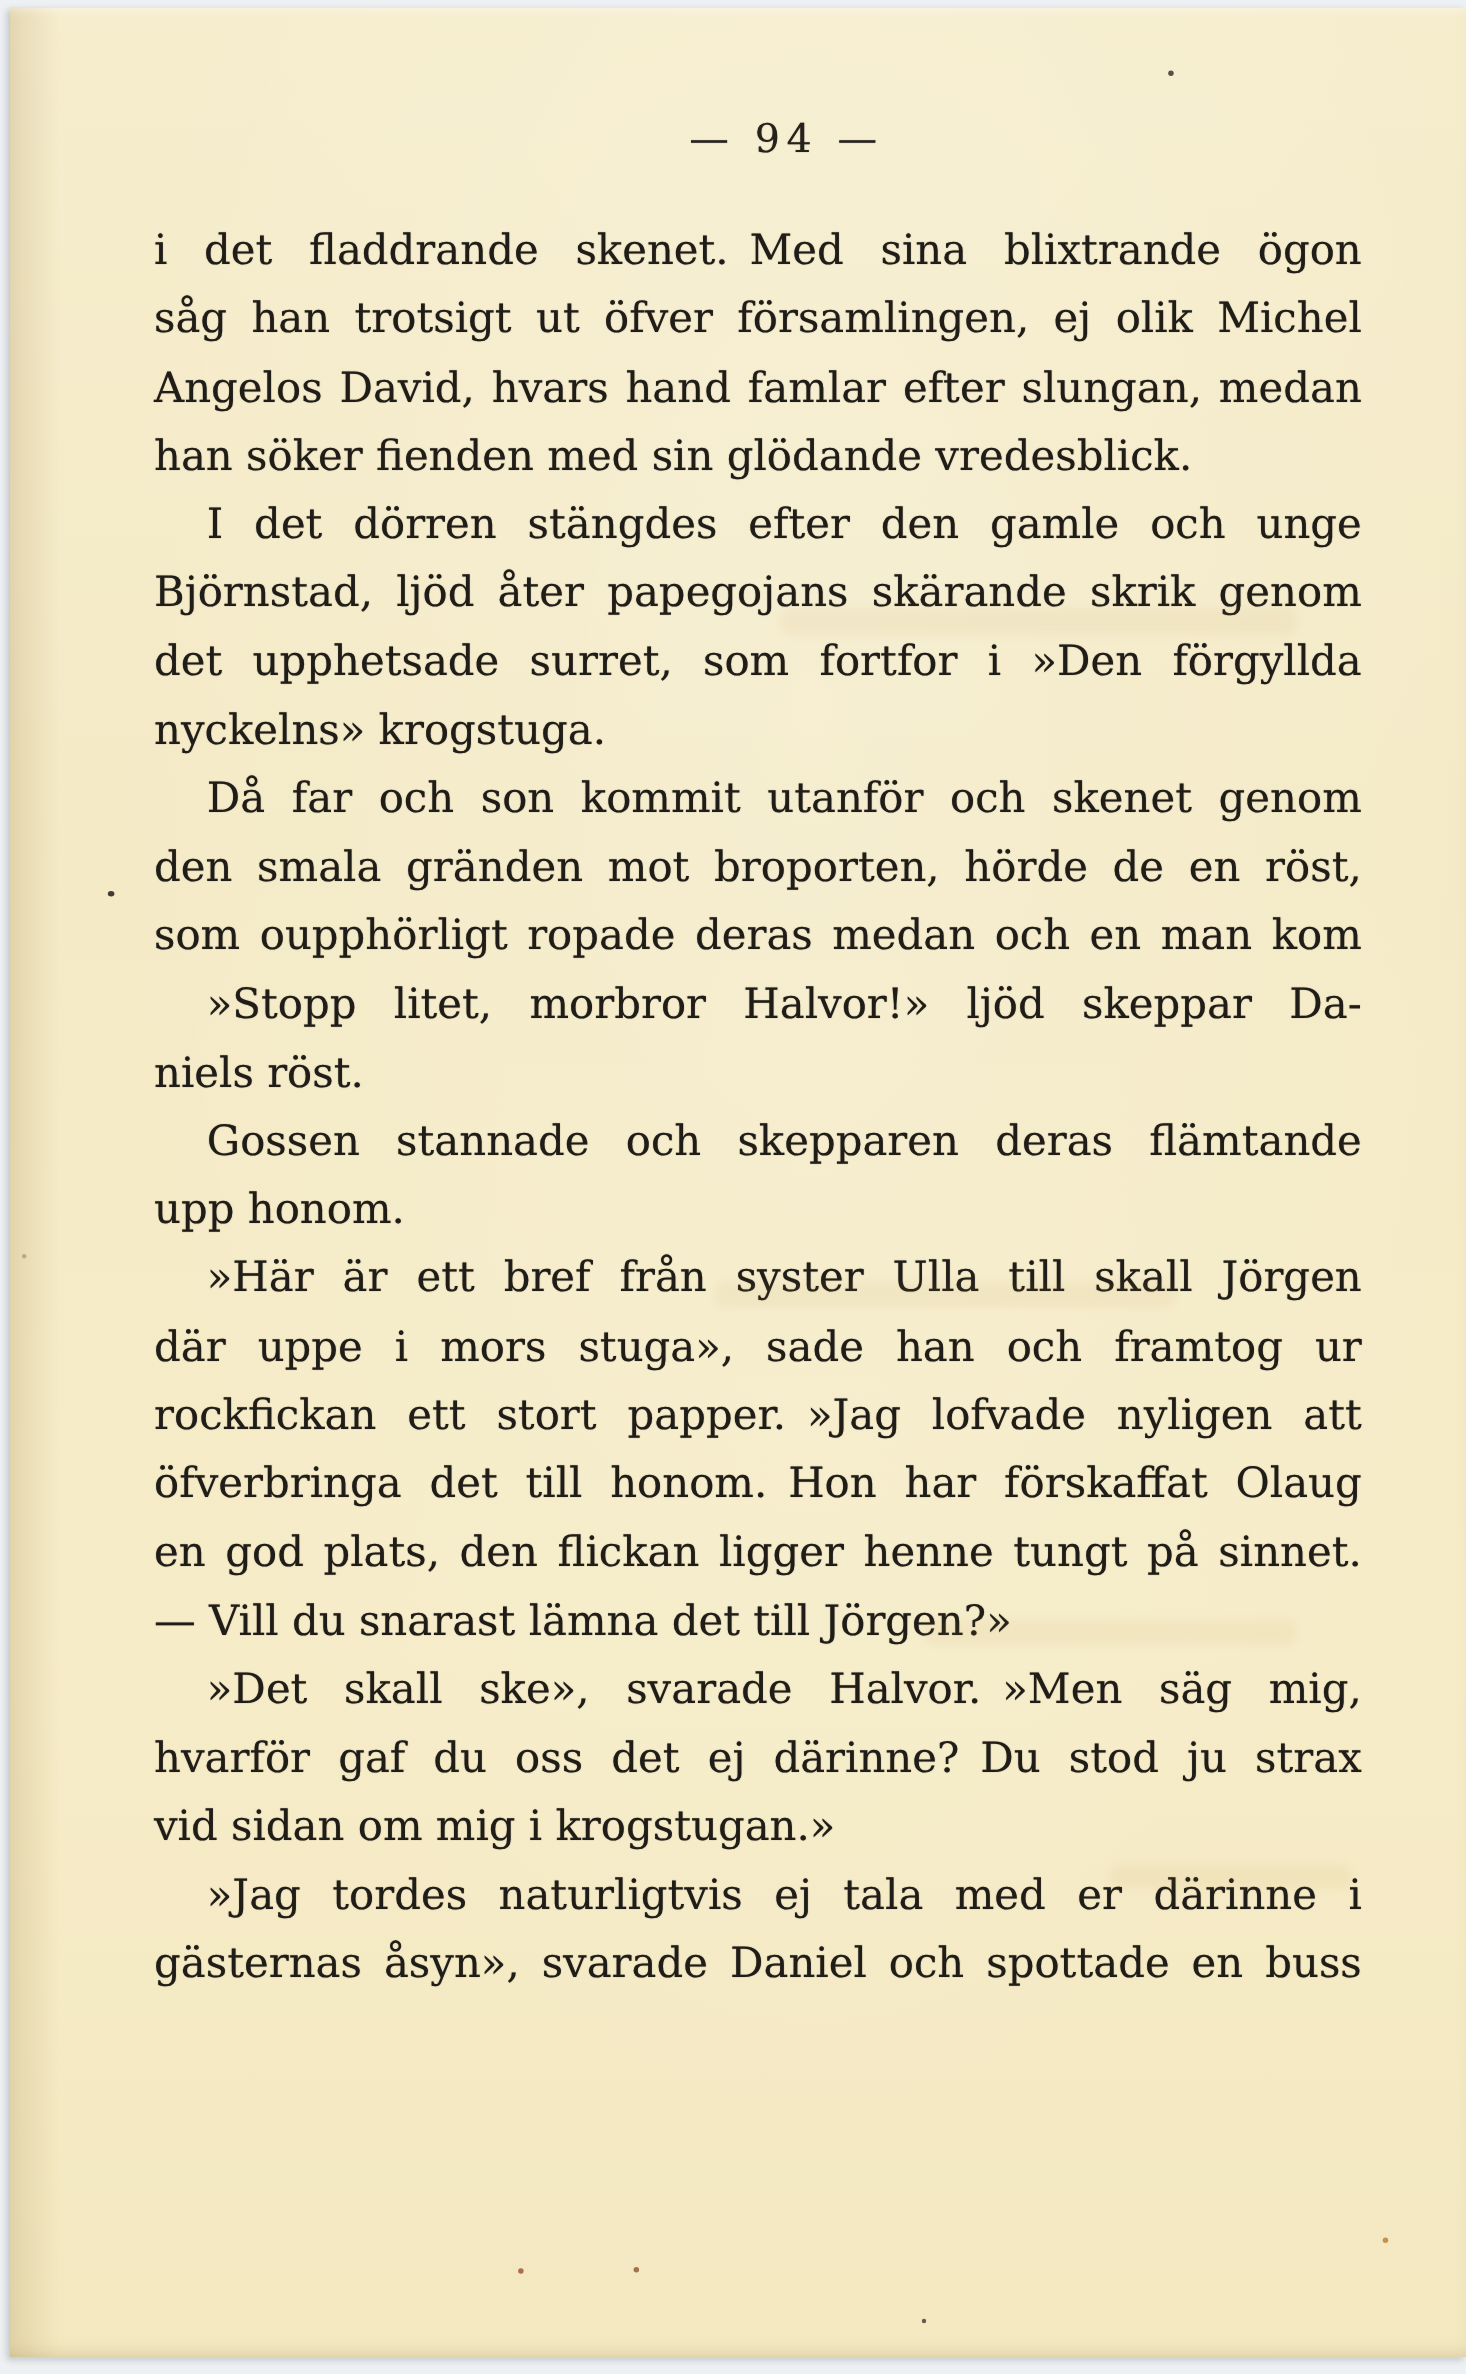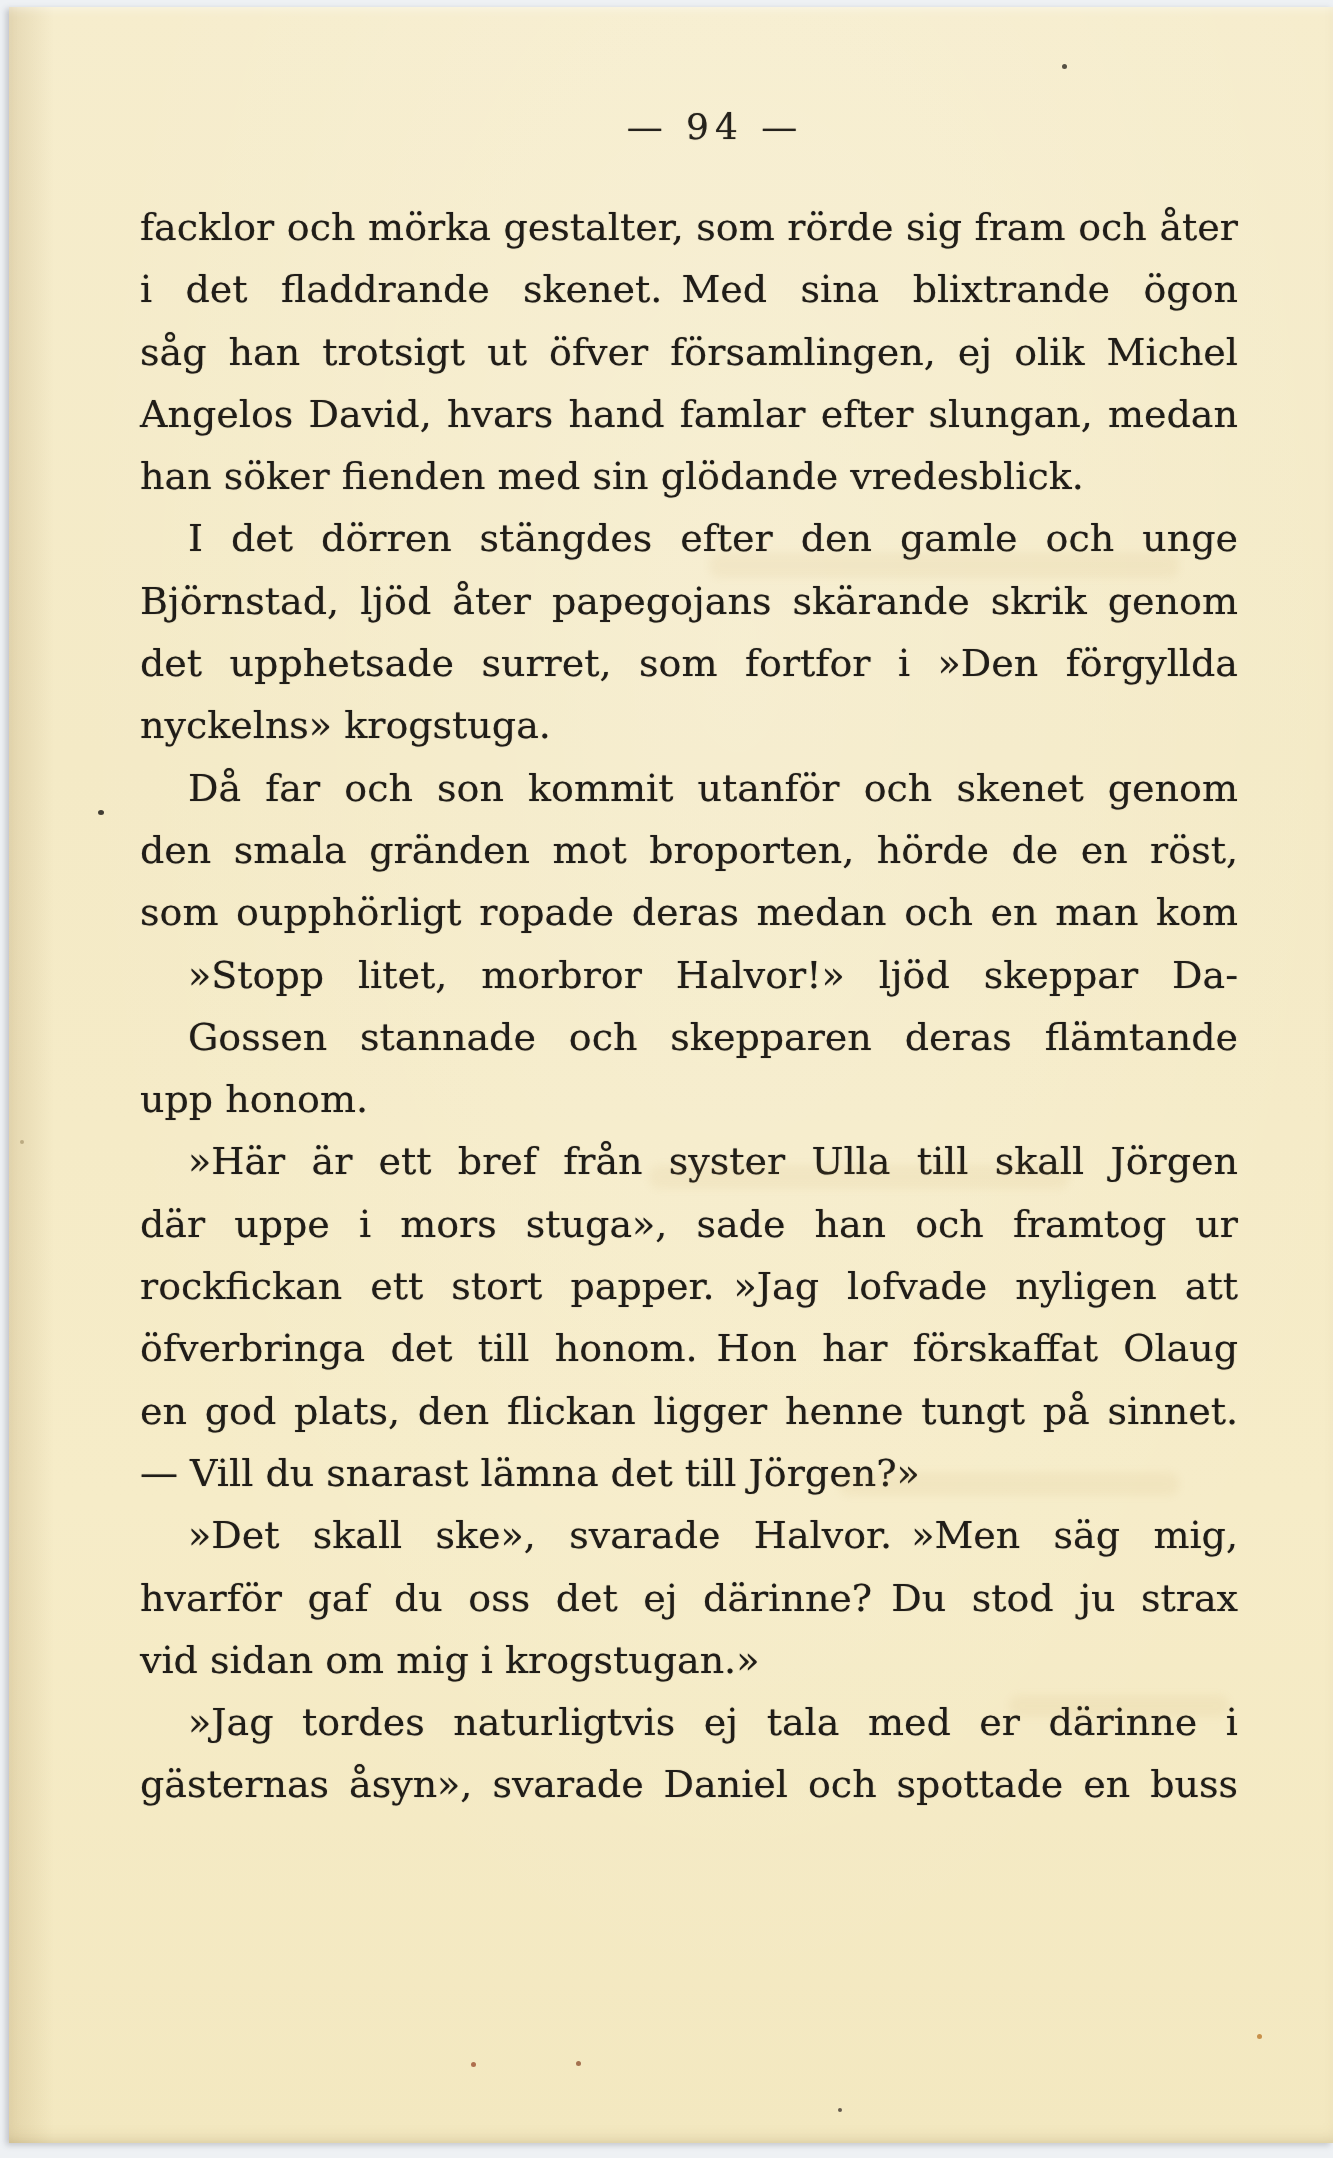--- a/index.html
+++ b/index.html
@@ -90,33 +90,33 @@
   .ghost.g3 { left: 830px;  top: 1465px; width: 340px; height: 24px; }
   .ghost.g4 { left: 1000px; top: 1688px; width: 220px; height: 22px; }
 </style>
 </head>
 <body>
 
 <div class="page">
   <div class="page-number">— 94 —</div>
 
   <div class="text-block">
-      <div class="line just">facklor och mörka gestalter, som rörde sig fram och åter</div>
       <div class="line just">i det fladdrande skenet. Med sina blixtrande ögon</div>
       <div class="line just">såg han trotsigt ut öfver församlingen, ej olik Michel</div>
       <div class="line just">Angelos David, hvars hand famlar efter slungan, medan</div>
       <div class="line">han söker fienden med sin glödande vredesblick.</div>
       <div class="line indent just">I det dörren stängdes efter den gamle och unge</div>
       <div class="line just">Björnstad, ljöd åter papegojans skärande skrik genom</div>
       <div class="line just">det upphetsade surret, som fortfor i »Den förgyllda</div>
       <div class="line">nyckelns» krogstuga.</div>
       <div class="line indent just">Då far och son kommit utanför och skenet genom</div>
       <div class="line just">den smala gränden mot broporten, hörde de en röst,</div>
       <div class="line just">som oupphörligt ropade deras medan och en man kom</div>
       <div class="line indent just">»Stopp litet, morbror Halvor!» ljöd skeppar Da-</div>
+      <div class="line">niels röst.</div>
       <div class="line indent just">Gossen stannade och skepparen deras flämtande</div>
       <div class="line">upp honom.</div>
       <div class="line indent just">»Här är ett bref från syster Ulla till skall Jörgen</div>
       <div class="line just">där uppe i mors stuga», sade han och framtog ur</div>
       <div class="line just">rockfickan ett stort papper. »Jag lofvade nyligen att</div>
       <div class="line just">öfverbringa det till honom. Hon har förskaffat Olaug</div>
       <div class="line just">en god plats, den flickan ligger henne tungt på sinnet.</div>
       <div class="line">— Vill du snarast lämna det till Jörgen?»</div>
       <div class="line indent just">»Det skall ske», svarade Halvor. »Men säg mig,</div>
       <div class="line just">hvarför gaf du oss det ej därinne? Du stod ju strax</div>

